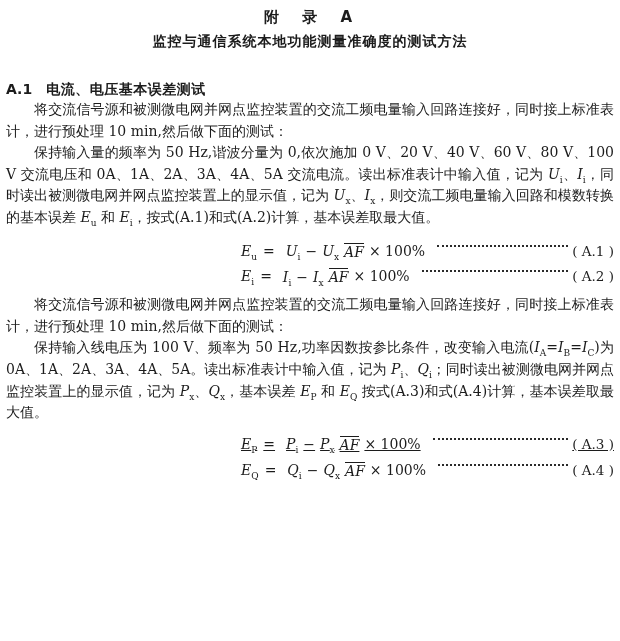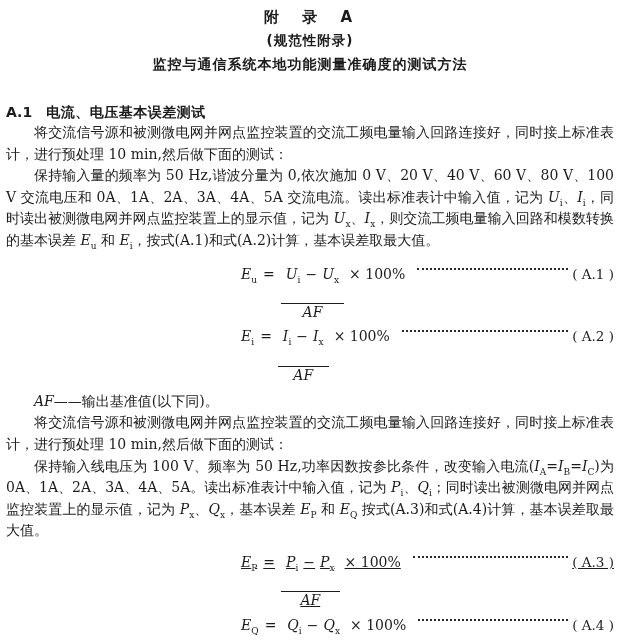--- a/index.html
+++ b/index.html
@@ -26,39 +26,38 @@
   .var{font-style:italic;font-family:"DejaVu Serif","Liberation Serif",serif;}
   sub.vsub{font-size:9px;line-height:0;font-style:normal;}
 
   .formula-row{display:flex;align-items:flex-start;padding-left:235px;}
   #f-a1{margin-top:14px;}
   #f-a2{margin-top:8px;}
   #f-a3{margin-top:12px;text-decoration:underline;}
   #f-a4{margin-top:8px;}
   .f-lhs,.f-mult,.f-tag{white-space:nowrap;}
   .f-eq{margin:0 6px;}
-  .frac{display:inline-flex;flex-direction:column;align-items:center;text-align:center;gap:20px;}
+  .frac{display:inline-flex;flex-direction:row;align-items:center;text-align:center;}
   .fnum{display:block;padding:0 5px 1px 5px;white-space:nowrap;line-height:1.15;}
   .fden{display:block;align-self:stretch;border-top:1.4px solid #1c1c1c;line-height:1.2;}
   .f-minus{margin:0 5px;}
   .f-mult{margin-left:5px;}
   .leader{flex:1;border-top:2px dotted #2a2a2a;margin:2px 4px 0 12px;height:0;}
   .f-tag{font-size:13.5px;}
 
   .where{margin-top:8px;}
   .where p{margin:0;line-height:21px;text-indent:2em;}
 </style>
 </head>
 <body>
 
 <div class="page">
 
   <div class="title-block">
     <div class="t1">附 录 A</div>
-    <div class="t2">(规范性附录)</div>
     <div class="t3">监控与通信系统本地功能测量准确度的测试方法</div>
   </div>
 
   <div class="sec-heading" id="h-a1">
     <span class="num">A.1</span><span class="ttl">电流、电压基本误差测试</span>
   </div>
 
   <p class="body first-para">将交流信号源和被测微电网并网点监控装置的交流工频电量输入回路连接好，同时接上标准表计，进行预处理 10 min,然后做下面的测试：</p>
   <p class="body">保持输入量的频率为 50 Hz,谐波分量为 0,依次施加 0 V、20 V、40 V、60 V、80 V、100 V 交流电压和 0A、1A、2A、3A、4A、5A 交流电流。读出标准表计中输入值，记为 <span class="var">U</span><sub class="vsub">i</sub>、<span class="var">I</span><sub class="vsub">i</sub>，同时读出被测微电网并网点监控装置上的显示值，记为 <span class="var">U</span><sub class="vsub">x</sub>、<span class="var">I</span><sub class="vsub">x</sub>，则交流工频电量输入回路和模数转换的基本误差 <span class="var">E</span><sub class="vsub">u</sub> 和 <span class="var">E</span><sub class="vsub">i</sub>，按式(A.1)和式(A.2)计算，基本误差取最大值。</p>
 
@@ -80,21 +79,20 @@
     <span class="frac">
       <span class="fnum"><span class="var">I</span><sub class="vsub">i</sub><span class="f-minus">−</span><span class="var">I</span><sub class="vsub">x</sub></span>
       <span class="fden var">AF</span>
     </span>
     <span class="f-mult">× 100%</span>
     <span class="leader"></span>
     <span class="f-tag">( A.2 )</span>
   </div>
 
   <div class="where">
-    <p><span class="var">AF</span><span>——输出基准值(以下同)。</span></p>
   </div>
 
 
   <p class="body first-para">将交流信号源和被测微电网并网点监控装置的交流工频电量输入回路连接好，同时接上标准表计，进行预处理 10 min,然后做下面的测试：</p>
   <p class="body">保持输入线电压为 100 V、频率为 50 Hz,功率因数按参比条件，改变输入电流(<span class="var">I</span><sub class="vsub">A</sub>=<span class="var">I</span><sub class="vsub">B</sub>=<span class="var">I</span><sub class="vsub">C</sub>)为 0A、1A、2A、3A、4A、5A。读出标准表计中输入值，记为 <span class="var">P</span><sub class="vsub">i</sub>、<span class="var">Q</span><sub class="vsub">i</sub>；同时读出被测微电网并网点监控装置上的显示值，记为 <span class="var">P</span><sub class="vsub">x</sub>、<span class="var">Q</span><sub class="vsub">x</sub>，基本误差 <span class="var">E</span><sub class="vsub">P</sub> 和 <span class="var">E</span><sub class="vsub">Q</sub> 按式(A.3)和式(A.4)计算，基本误差取最大值。</p>
 
   <div class="formula-row" id="f-a3">
     <span class="f-lhs"><span class="var">E</span><sub class="vsub">P</sub></span>
     <span class="f-eq">=</span>
     <span class="frac">

